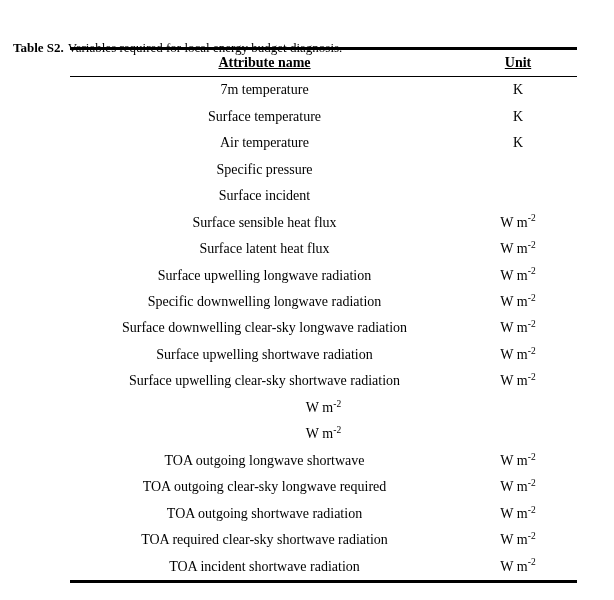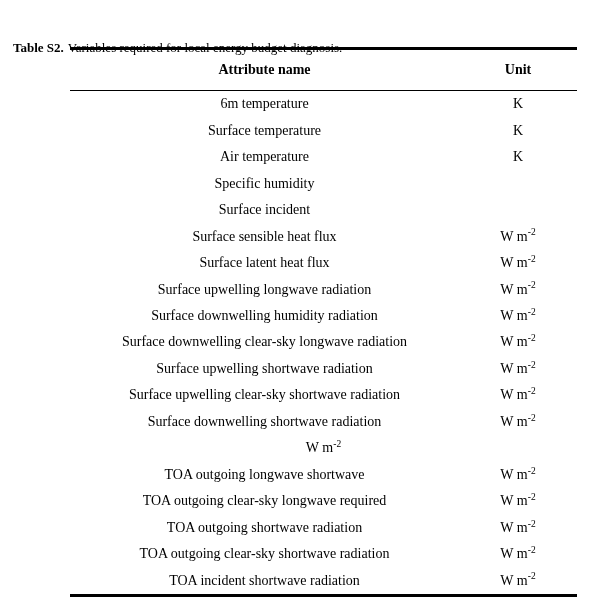--- a/index.html
+++ b/index.html
@@ -23,24 +23,25 @@
   .table-wrap {
     position: absolute;
     left: 70px;
     top: 47px;
     width: 507px;
     border-top: 3px solid #000000;
     border-bottom: 3px solid #000000;
     font-size: 14px;
   }
   .header-row {
-    height: 41px;
+    height: 27px;
     border-bottom: 1px solid #000000;
     display: flex;
     font-weight: bold;
+    text-decoration: underline;
   }
   .body-rows {
     height: 503px;
     display: grid;
     grid-auto-rows: 1fr;
   }
   .row { display: flex; }
   .cell-attr {
     width: 389px;
     display: flex;
@@ -71,21 +72,21 @@
     <span class="caption-label">Table S2.</span><span>Variables required for local energy budget diagnosis.</span>
   </div>
 
   <div class="table-wrap">
     <div class="header-row">
       <div class="cell-attr">Attribute name</div>
       <div class="cell-unit">Unit</div>
     </div>
     <div class="body-rows">
   <div class="row">
-    <div class="cell-attr">6m temperature</div>
+    <div class="cell-attr">7m temperature</div>
     <div class="cell-unit">
             <span>K</span>
             <sup></sup>
           </div>
   </div>
 
   <div class="row">
     <div class="cell-attr">Surface temperature</div>
     <div class="cell-unit">
             <span>K</span>
@@ -95,21 +96,21 @@
 
   <div class="row">
     <div class="cell-attr">Air temperature</div>
     <div class="cell-unit">
             <span>K</span>
             <sup></sup>
           </div>
   </div>
 
   <div class="row">
-    <div class="cell-attr">Specific humidity</div>
+    <div class="cell-attr">Specific pressure</div>
   </div>
 
   <div class="row">
     <div class="cell-attr">Surface incident</div>
   </div>
 
   <div class="row">
     <div class="cell-attr">Surface sensible heat flux</div>
     <div class="cell-unit">
             <span>W m</span>
@@ -127,21 +128,21 @@
 
   <div class="row">
     <div class="cell-attr">Surface upwelling longwave radiation</div>
     <div class="cell-unit">
             <span>W m</span>
             <sup>-2</sup>
           </div>
   </div>
 
   <div class="row">
-    <div class="cell-attr">Surface downwelling humidity radiation</div>
+    <div class="cell-attr">Specific downwelling longwave radiation</div>
     <div class="cell-unit">
             <span>W m</span>
             <sup>-2</sup>
           </div>
   </div>
 
   <div class="row">
     <div class="cell-attr">Surface downwelling clear-sky longwave radiation</div>
     <div class="cell-unit">
             <span>W m</span>
@@ -159,21 +160,20 @@
 
   <div class="row">
     <div class="cell-attr">Surface upwelling clear-sky shortwave radiation</div>
     <div class="cell-unit">
             <span>W m</span>
             <sup>-2</sup>
           </div>
   </div>
 
   <div class="row">
-    <div class="cell-attr">Surface downwelling shortwave radiation</div>
     <div class="cell-unit">
             <span>W m</span>
             <sup>-2</sup>
           </div>
   </div>
 
   <div class="row">
     <div class="cell-unit">
             <span>W m</span>
             <sup>-2</sup>
@@ -198,21 +198,21 @@
 
   <div class="row">
     <div class="cell-attr">TOA outgoing shortwave radiation</div>
     <div class="cell-unit">
             <span>W m</span>
             <sup>-2</sup>
           </div>
   </div>
 
   <div class="row">
-    <div class="cell-attr">TOA outgoing clear-sky shortwave radiation</div>
+    <div class="cell-attr">TOA required clear-sky shortwave radiation</div>
     <div class="cell-unit">
             <span>W m</span>
             <sup>-2</sup>
           </div>
   </div>
 
   <div class="row">
     <div class="cell-attr">TOA incident shortwave radiation</div>
     <div class="cell-unit">
             <span>W m</span>

